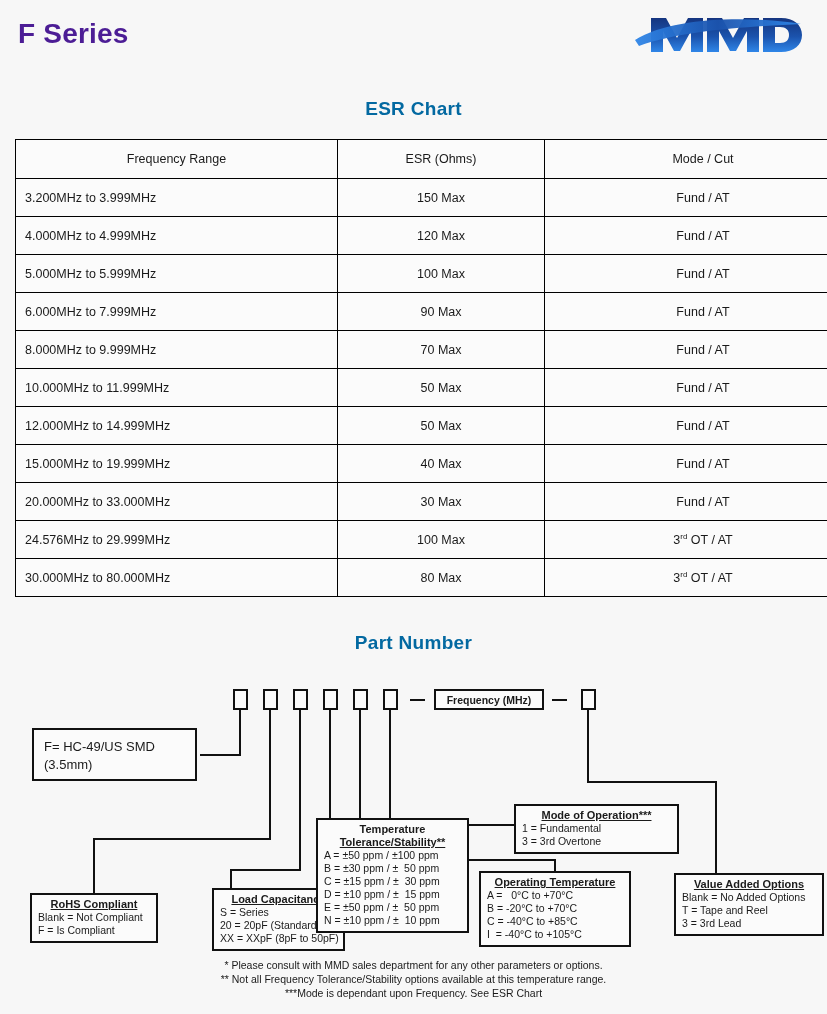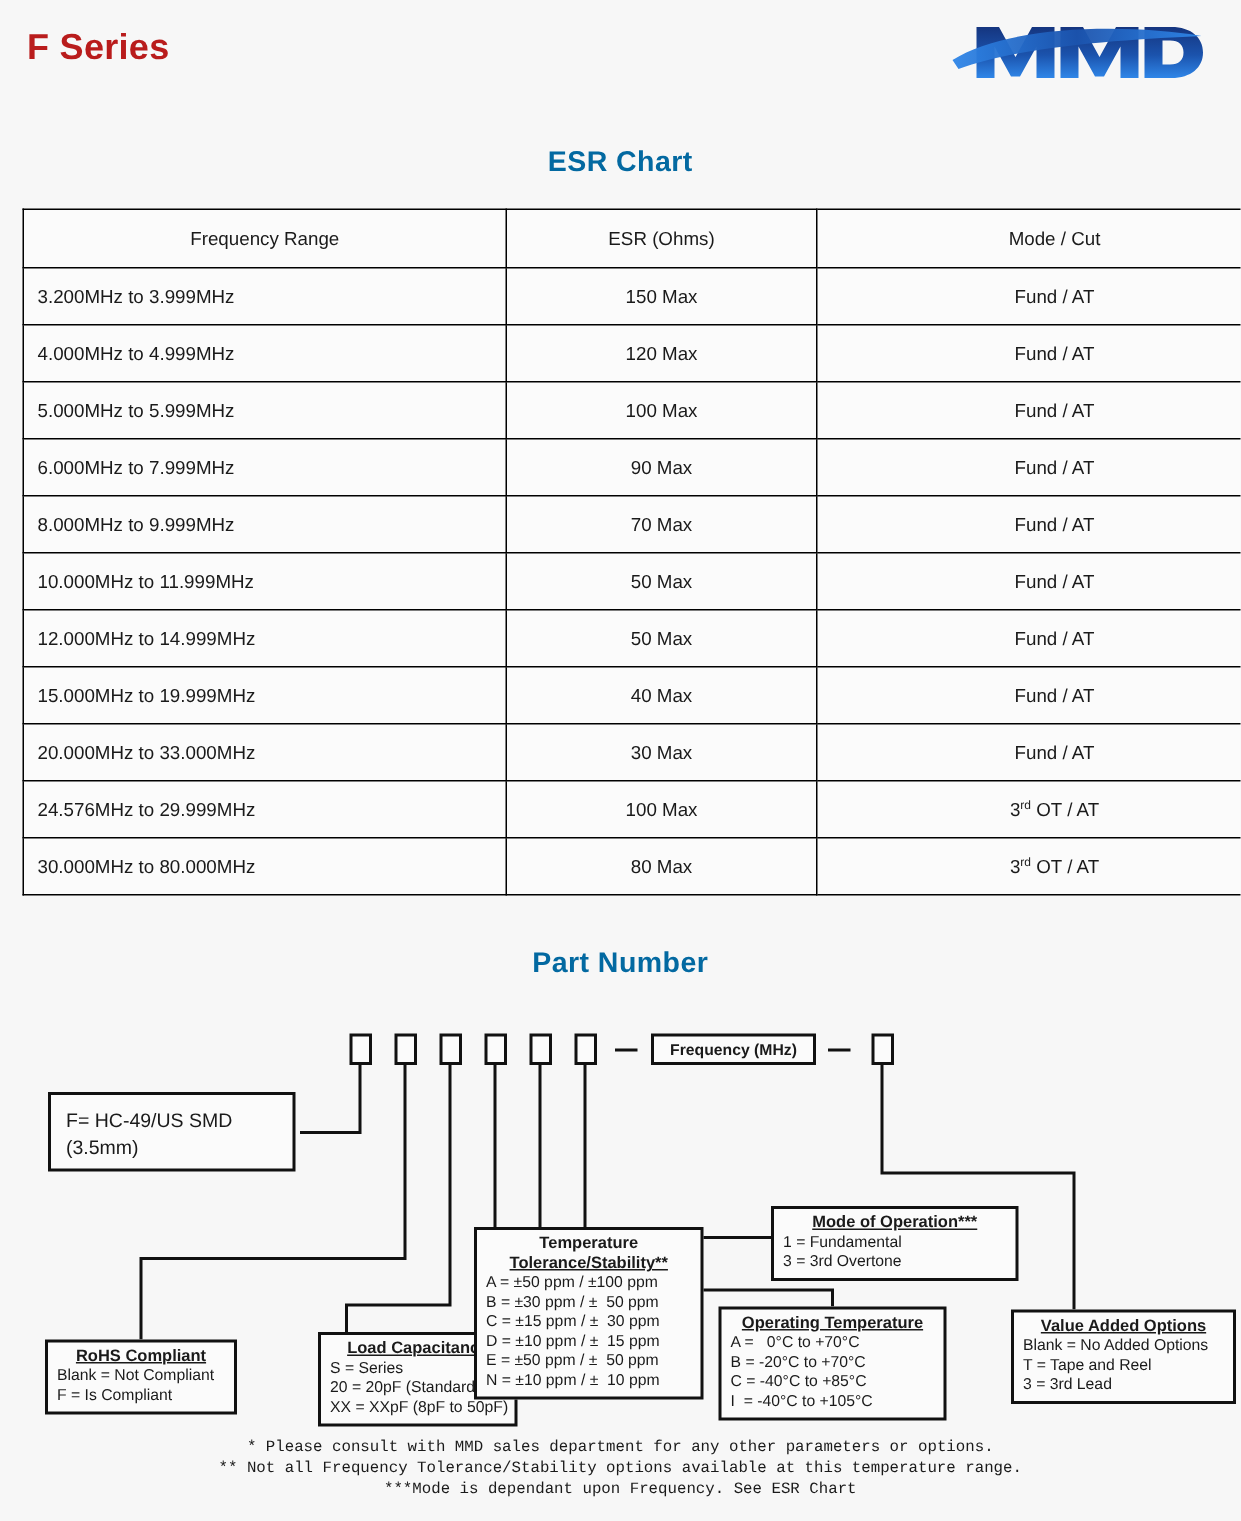--- a/index.html
+++ b/index.html
@@ -8,21 +8,21 @@
     background:#f7f7f7;
     font-family:"Liberation Sans","DejaVu Sans",sans-serif;
     color:#1a1a1a;
     position:relative;
     overflow:hidden;
   }
   
   #header{position:absolute;left:0;top:0;width:827px;height:70px;}
   #series-title{
     position:absolute;left:18px;top:18px;
-    font-size:24px;font-weight:bold;letter-spacing:.2px;color:#b91c1c;
+    font-size:28px;font-weight:bold;letter-spacing:.2px;color:#4c1d95;
   }
   #logo{position:absolute;right:22px;top:10px;width:172px;height:48px;}
   
   .section-heading{
     position:absolute;width:827px;text-align:center;
     font-size:19px;font-weight:bold;color:#0369a1;
     letter-spacing:.3px;
   }
   #esr-heading{top:98px;}
   #pn-heading{top:632px;}
@@ -76,21 +76,21 @@
   }
   .legend-box.leftpad .legend-line{text-align:left;}
   #box-model{
     font-size:13px;line-height:17px;padding:9px 0 0 10px;
   }
   #box-model .legend-line{font-size:13px;line-height:18px;}
   
   #footnotes{
     position:absolute;left:0;top:958px;width:827px;text-align:center;
   }
-  #footnotes div{font-size:10.5px;line-height:14px;color:#1a1a1a;font-family:Liberation Mono, monospace;}
+  #footnotes div{font-size:10.5px;line-height:14px;color:#1a1a1a;}
 </style>
 </head>
 <body>
 
 <div id="header">
   <div id="series-title">F Series</div>
   <div id="logo">
     <svg width="172" height="48" viewBox="0 0 172 48">
       <defs>
         <linearGradient id="mmdgrad" x1="0" y1="0" x2="0" y2="1">

